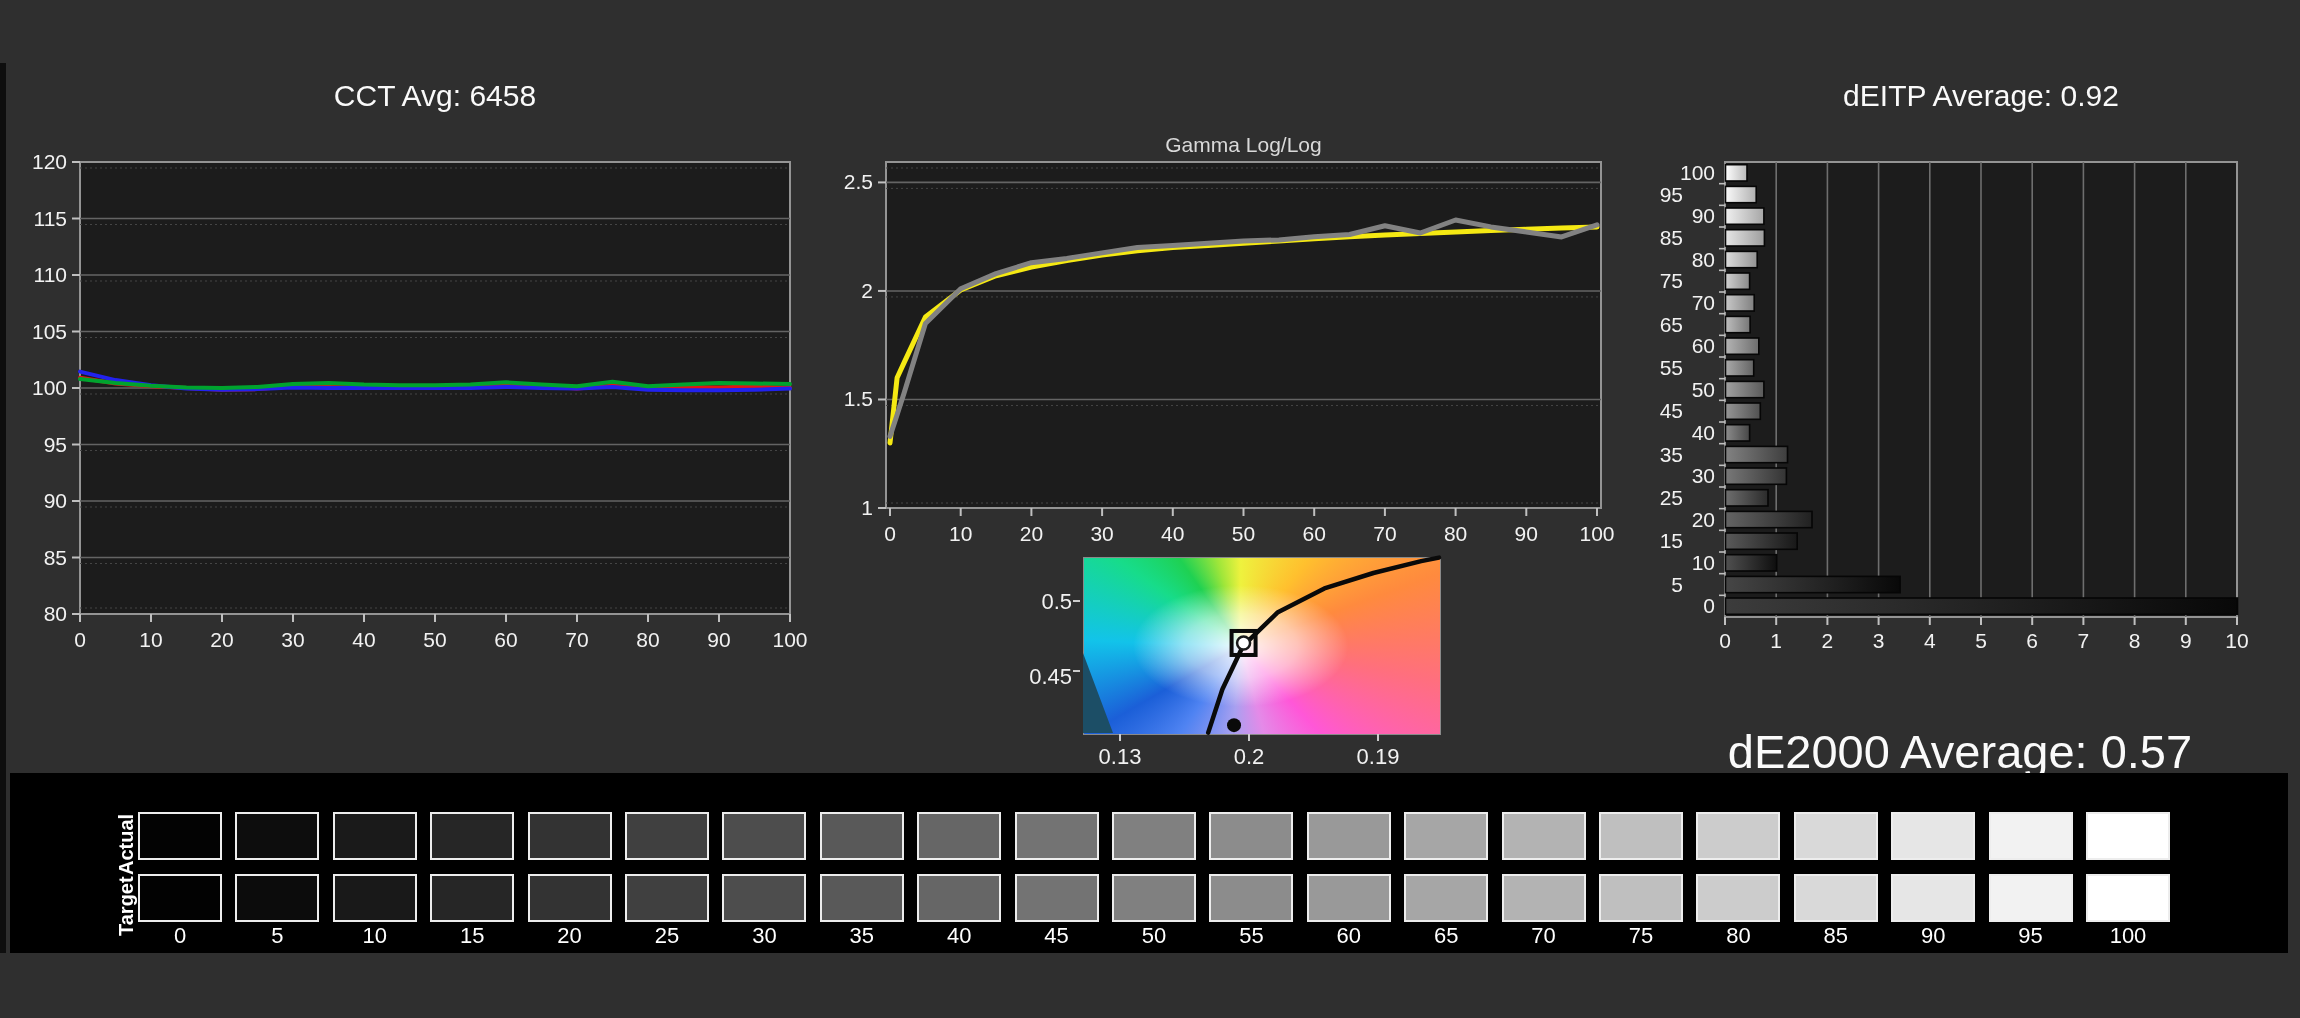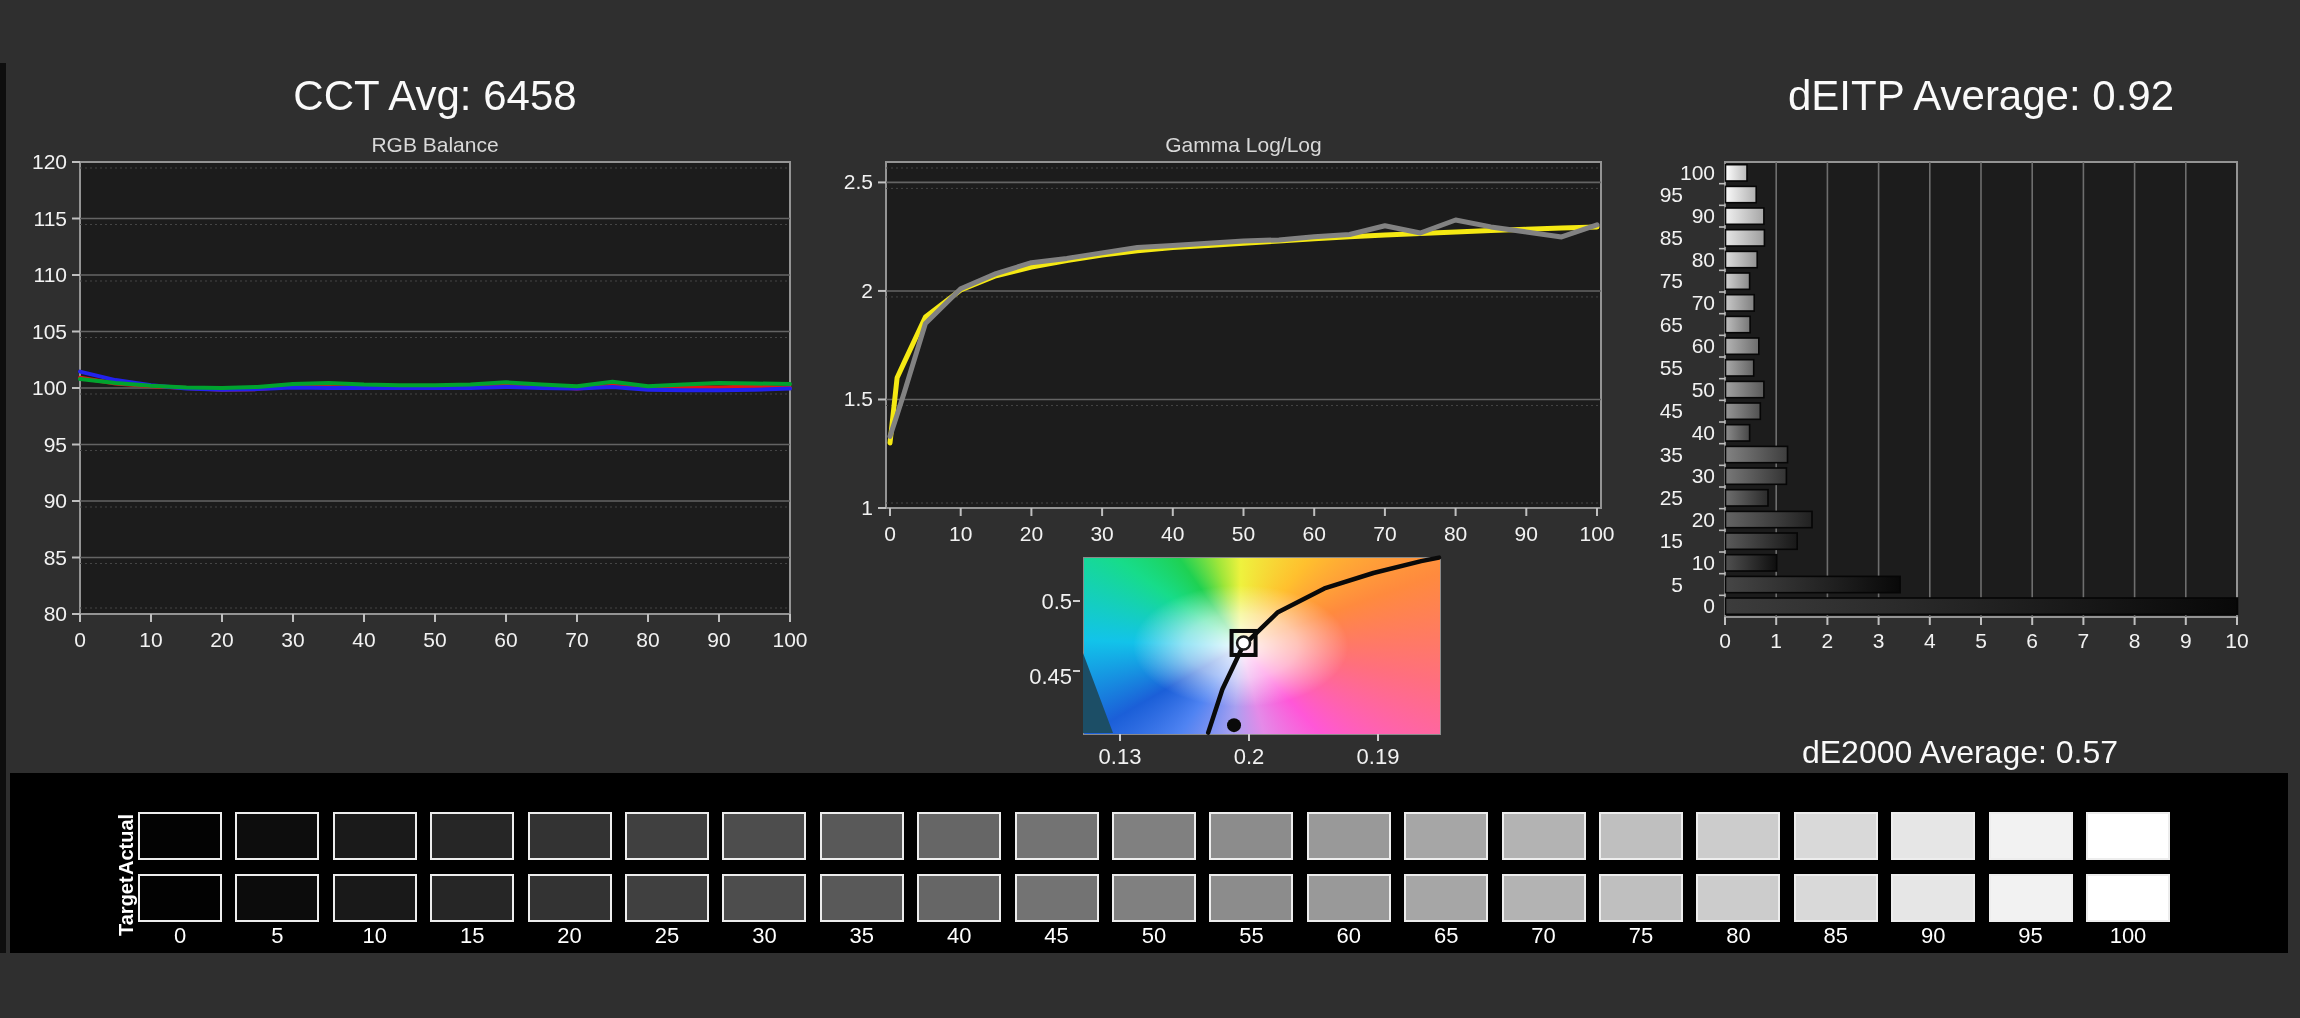--- a/index.html
+++ b/index.html
@@ -1,23 +1,23 @@
 <!DOCTYPE html>
 <html><head>
 <meta charset="utf-8">
 <style>
   html,body{margin:0;padding:0;background:#2f2f2f;}
   #app{position:relative;width:2300px;height:1018px;background:#2f2f2f;overflow:hidden;
        font-family:"Liberation Sans", sans-serif;}
   .chart-title{position:absolute;height:52px;line-height:52px;text-align:center;
-       font-size:42px;color:#fafafa;white-space:nowrap;}
+       font-size:30px;color:#fafafa;white-space:nowrap;}
   .chart-subtitle{position:absolute;height:26px;line-height:26px;text-align:center;
        font-size:21px;color:#d9d9d9;white-space:nowrap;}
   .metric-footer{position:absolute;height:52px;line-height:52px;text-align:center;
-       font-size:32px;color:#fafafa;white-space:nowrap;}
+       font-size:47px;color:#fafafa;white-space:nowrap;}
   svg{position:absolute;overflow:visible;}
   .cie-box{position:absolute;left:1083px;top:557px;width:356px;height:176px;
        border:1px solid #8a8a8a;
        background:
          radial-gradient(ellipse 42% 48% at 44% 50%, rgba(255,255,255,0.95) 0%, rgba(255,255,255,0.55) 38%, rgba(255,255,255,0) 72%),
          conic-gradient(from 0deg at 44% 50%,
            #eef23e 0deg, #ffc02e 38deg, #ff8a3e 70deg, #ff6f7e 100deg,
            #ff57d8 138deg, #e48ae8 165deg, #a8a0f0 185deg, #4f83f2 215deg,
            #1b5fd8 240deg, #12c3ea 272deg, #17dc8a 305deg, #1fd152 325deg,
            #9fe63a 345deg, #eef23e 360deg);}
@@ -34,21 +34,20 @@
   .edge-strip{position:absolute;left:0;top:63px;width:6px;height:890px;background:#0e0e0e;}
 </style>
 </head>
 <body>
 
 <div id="app">
 
   <div class="edge-strip"></div>
 
   <div class="chart-title" style="left:80px;top:70px;width:710px;">CCT Avg: 6458</div>
-  <div class="chart-subtitle" style="left:80px;top:132px;width:710px;">RGB Balance</div>
 
   <div class="chart-subtitle" style="left:886px;top:132px;width:715px;">Gamma Log/Log</div>
 
   <div class="chart-title" style="left:1705px;top:70px;width:552px;">dEITP Average: 0.92</div>
 
   <svg id="rgbChart" style="left:10px;top:150px;" width="840" height="540">
       <g transform="translate(70,12)">
         <rect x="0" y="0" width="710" height="452" fill="#1c1c1c" stroke="#949494" stroke-width="2"></rect>
         <line x1="0" y1="446" x2="710" y2="446" stroke="#454545" stroke-width="1" stroke-dasharray="2 3"></line>
         <line x1="-8" y1="452" x2="0" y2="452" stroke="#c0c0c0" stroke-width="2"></line>

